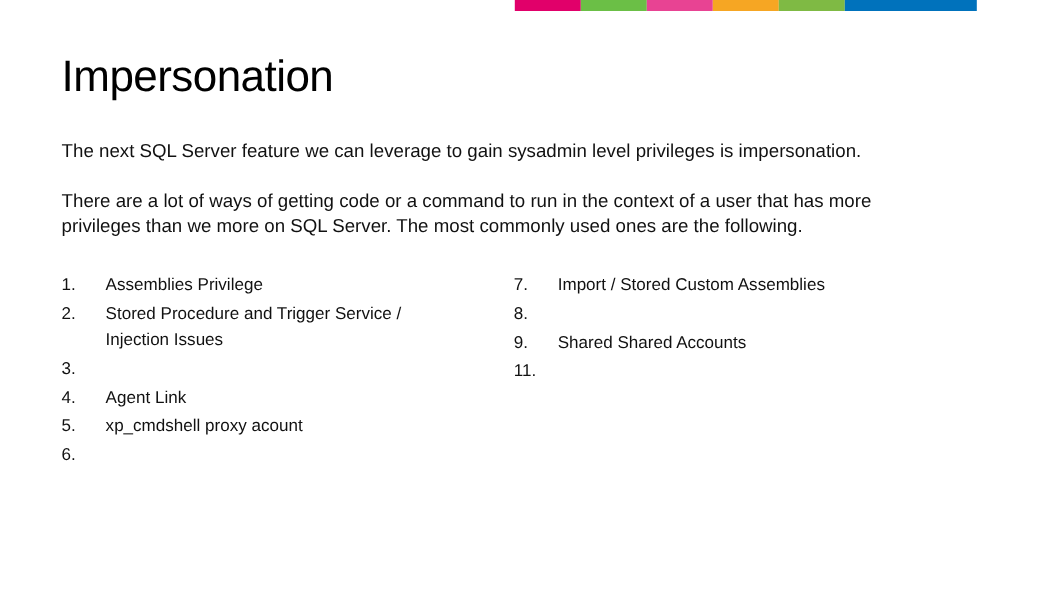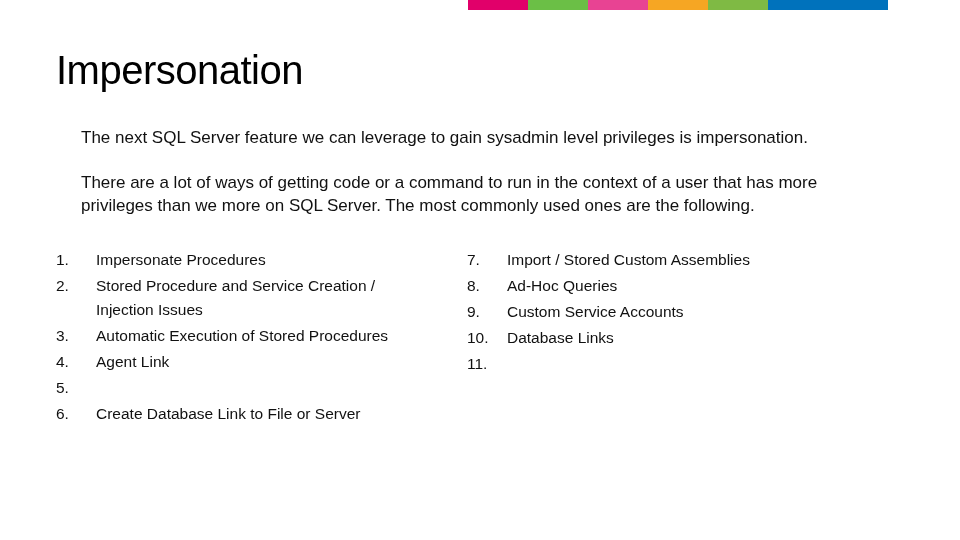--- a/index.html
+++ b/index.html
@@ -1,21 +1,21 @@
 <!DOCTYPE html>
 <html><head>
 <meta charset="utf-8">
 <style>
   * { box-sizing: border-box; margin: 0; padding: 0; }
   html, body { width: 960px; height: 540px; font-family: Arial, Helvetica, sans-serif; background: #fff; color: #111; }
   .stripe { position: absolute; top: 0; right: 0; height: 10px; display: flex; }
   .stripe div { height: 10px; }
   .slide { position: relative; width: 888px; height: 540px; padding: 48px 56px 0 56px; }
   .title { font-size: 40px; font-weight: 400; letter-spacing: -0.5px; margin-bottom: 34px; color: #000; }
-  .para { font-size: 17px; line-height: 1.35; margin-bottom: 22px; max-width: 860px; margin-left: 25px; }
+  .para { font-size: 17px; line-height: 1.35; margin-bottom: 22px; max-width: 860px; }
   .lists { display: flex; gap: 46px; margin-top: 30px; font-size: 15.5px; line-height: 1.55; }
   .col { flex: 1; }
   ol { list-style: none; }
   li { display: flex; gap: 14px; margin-bottom: 2px; }
   .num { width: 26px; flex-shrink: 0; text-align: left; }
 </style>
 </head>
 <body>
 
 <div class="slide">
@@ -31,60 +31,54 @@
   <h1 class="title">Impersonation</h1>
 
   <p class="para">The next SQL Server feature we can leverage to gain sysadmin level privileges is impersonation.</p>
   <p class="para">There are a lot of ways of getting code or a command to run in the context of a user that has more privileges than we more on SQL Server. The most commonly used ones are the following.</p>
 
   <div class="lists">
     <div class="col">
       <ol id="left-list">
           <li>
             <span class="num">1.</span>
-            <span>Impersonate Procedures</span>
+            <span>Assemblies Privilege</span>
           </li>
           <li>
             <span class="num">2.</span>
-            <span>Stored Procedure and Service Creation / Injection Issues</span>
+            <span>Stored Procedure and Trigger Service / Injection Issues</span>
           </li>
           <li>
             <span class="num">3.</span>
-            <span>Automatic Execution of Stored Procedures</span>
           </li>
           <li>
             <span class="num">4.</span>
             <span>Agent Link</span>
           </li>
           <li>
             <span class="num">5.</span>
+            <span>xp_cmdshell proxy acount</span>
           </li>
           <li>
             <span class="num">6.</span>
-            <span>Create Database Link to File or Server</span>
           </li>
         </ol>
     </div>
     <div class="col">
       <ol id="right-list">
           <li>
             <span class="num">7.</span>
             <span>Import / Stored Custom Assemblies</span>
           </li>
           <li>
             <span class="num">8.</span>
-            <span>Ad-Hoc Queries</span>
           </li>
           <li>
             <span class="num">9.</span>
-            <span>Custom Service Accounts</span>
-          </li>
-          <li>
-            <span class="num">10.</span>
-            <span>Database Links</span>
+            <span>Shared Shared Accounts</span>
           </li>
           <li>
             <span class="num">11.</span>
           </li>
         </ol>
     </div>
   </div>
 </div>
 
 </body></html>

